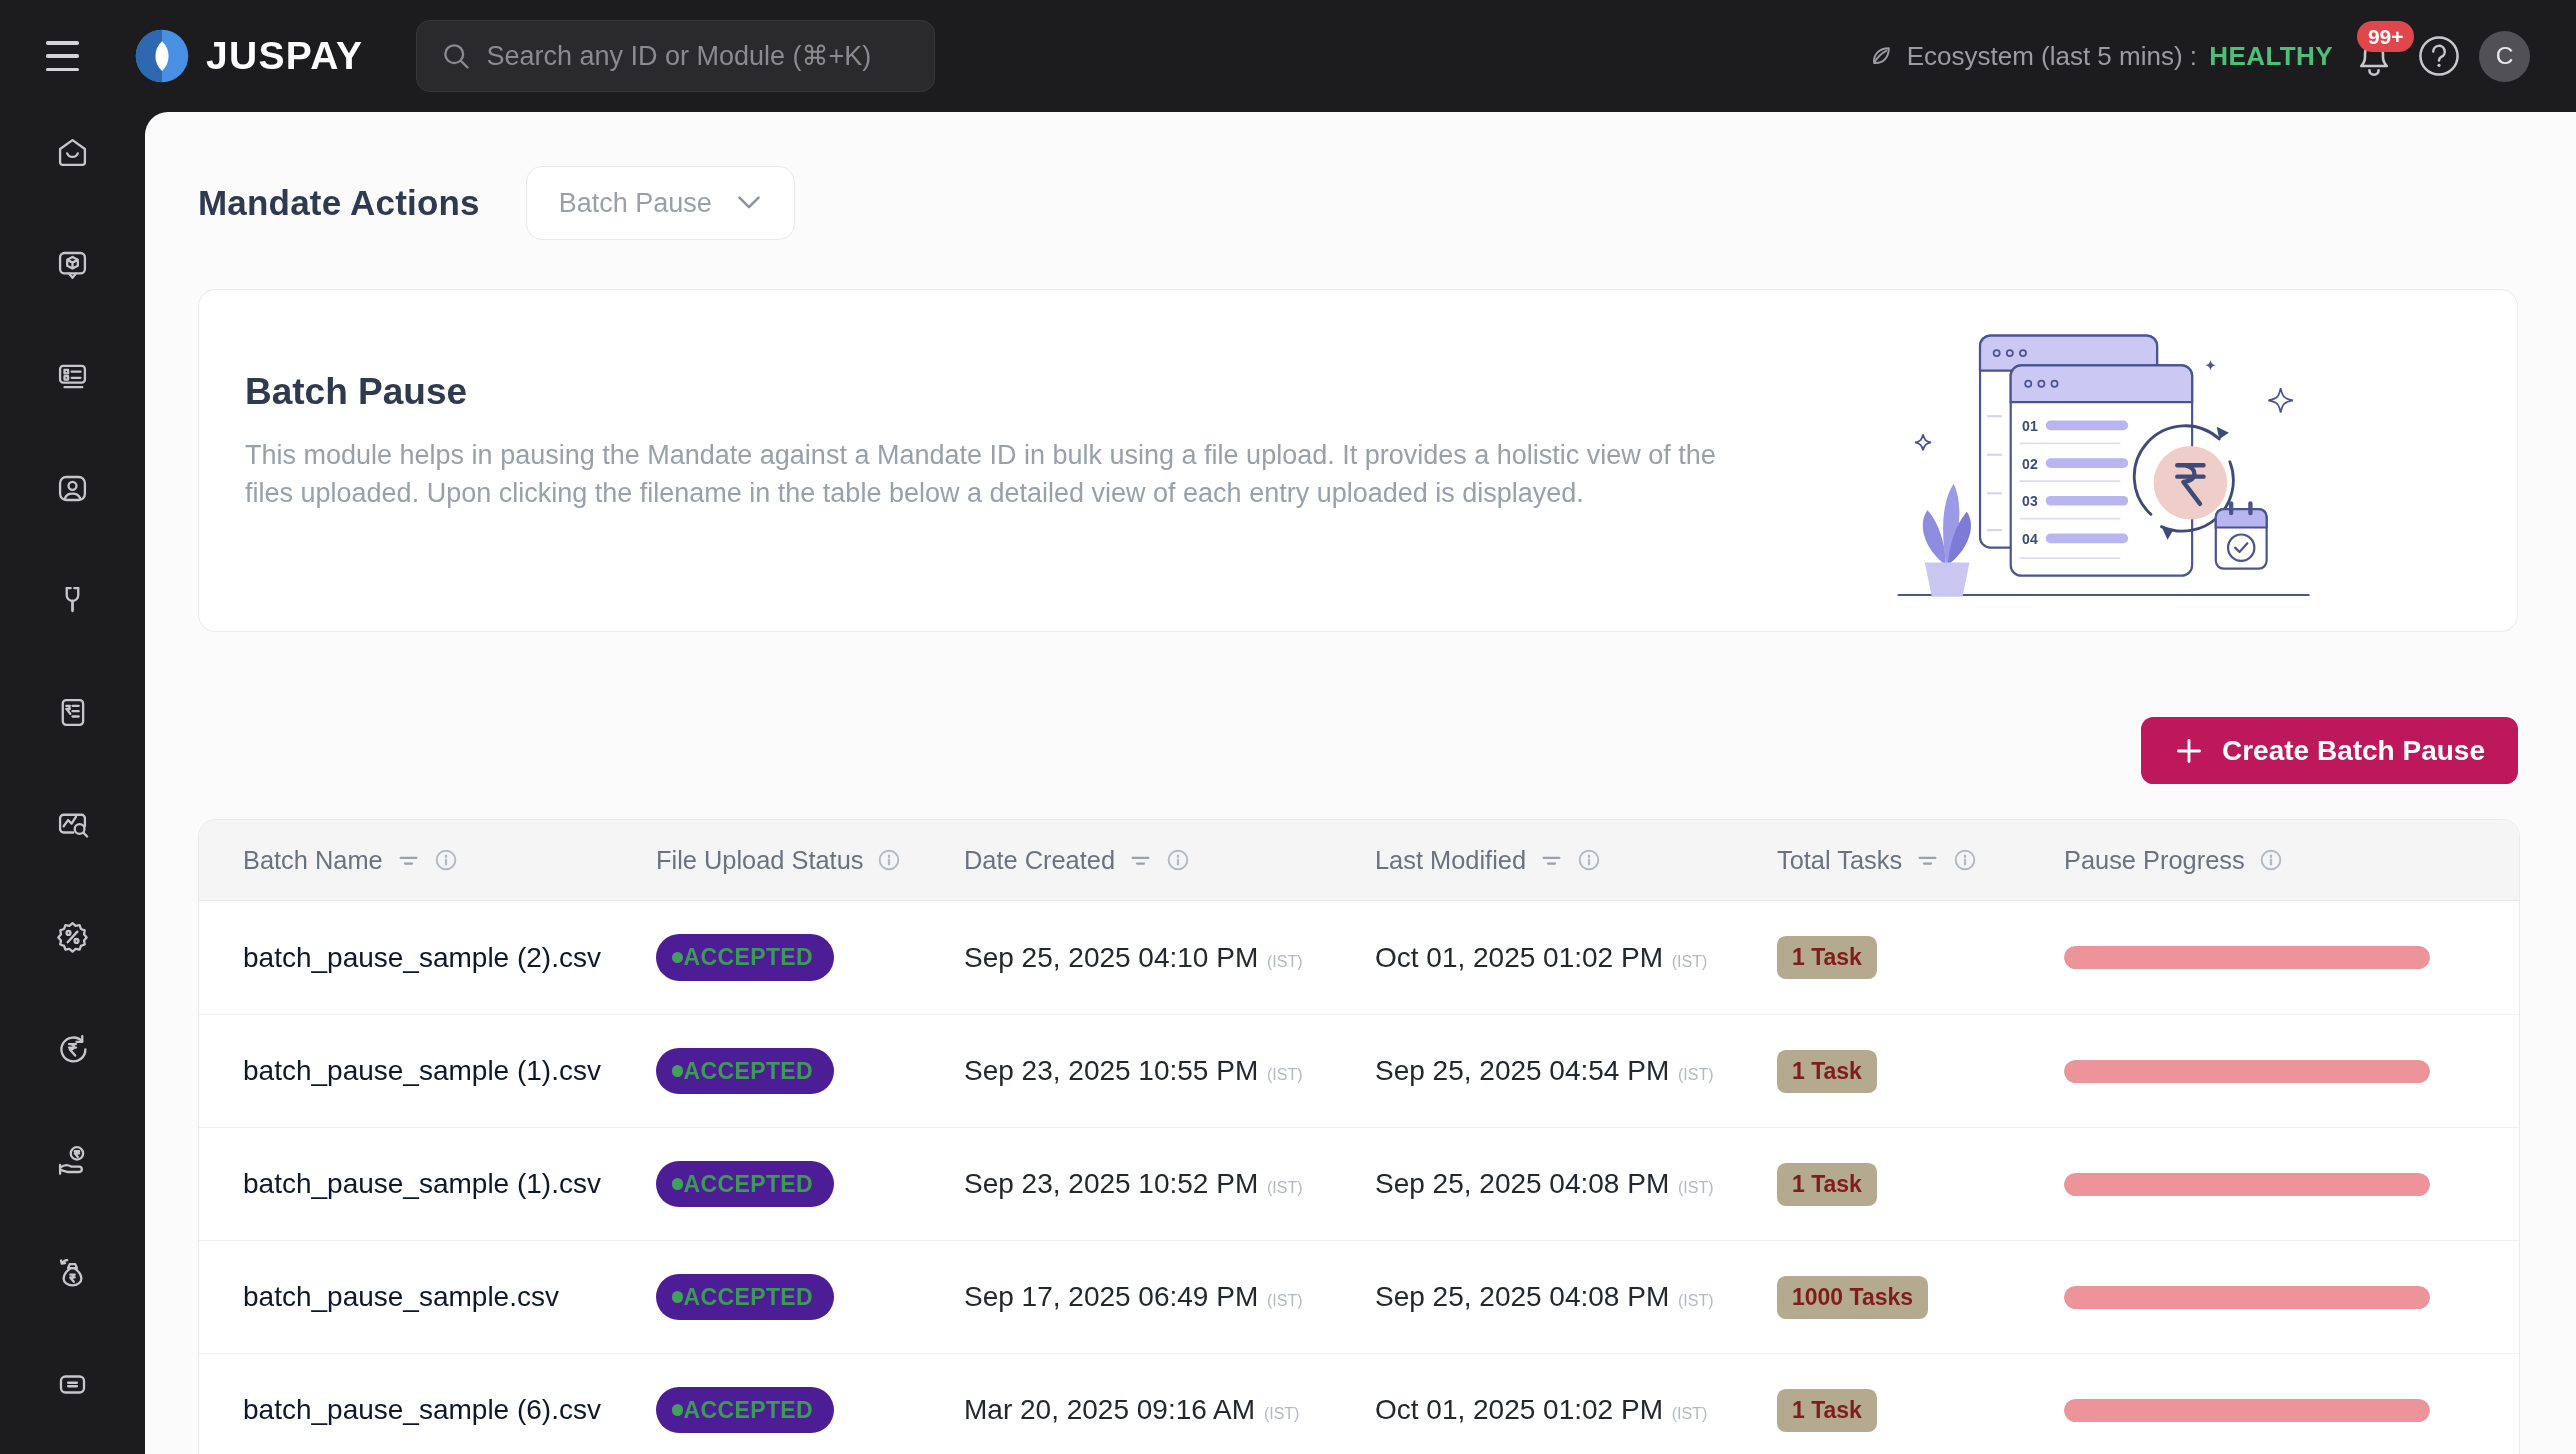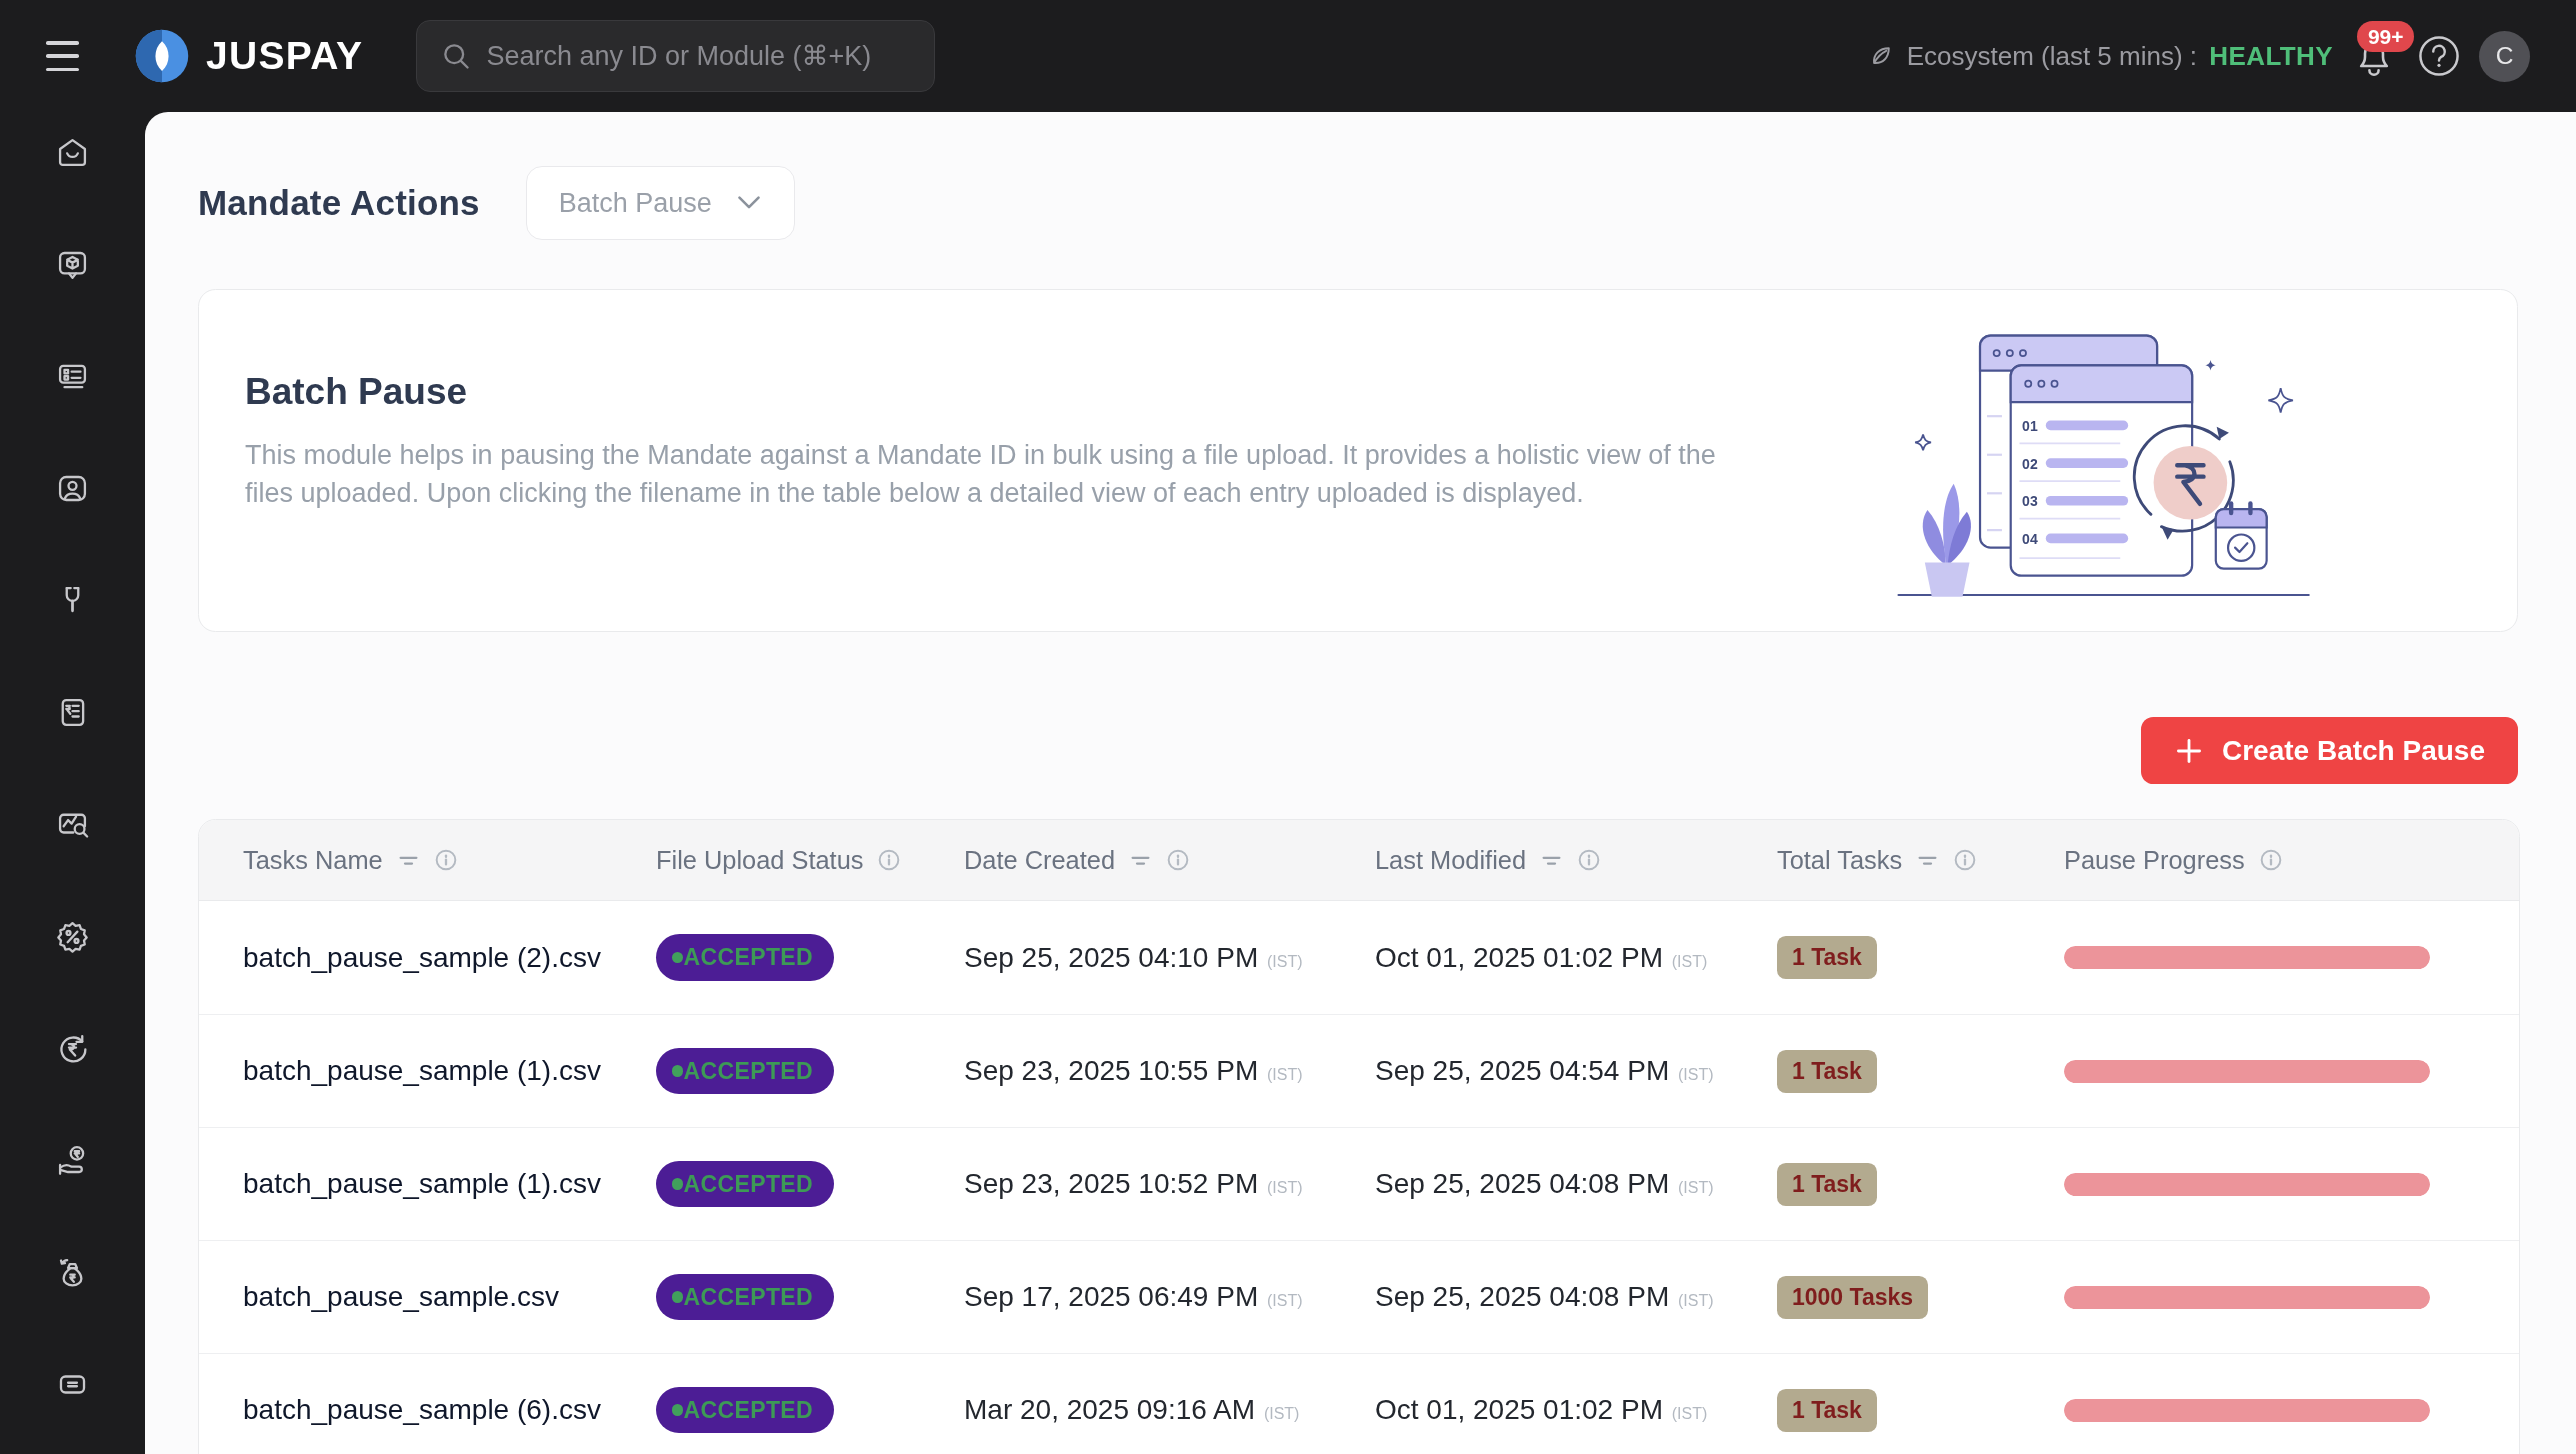--- a/index.html
+++ b/index.html
@@ -51,21 +51,21 @@
 
   
   .module-card { position:absolute; left:53px; right:58px; top:177px; height:343px; background:#FFFFFF;
                  border:1.8px solid #E9EAEC; border-radius:17.5px; }
   .module-card-title { position:absolute; left:46px; top:81px; font-size:37px; font-weight:700; color:#2F3A50; }
   .module-card-desc { position:absolute; left:46px; top:147px; width:1481px; font-size:27px;
                       line-height:1.40; color:#98A0AA; }
   .illustration { position:absolute; right:33px; top:21px; }
 
   
-  .create-btn { position:absolute; right:58px; top:605px; height:67px; background:#ef4444; border:none;
+  .create-btn { position:absolute; right:58px; top:605px; height:67px; background:#be185d; border:none;
                 border-radius:12.3px; display:flex; align-items:center; gap:17.5px; padding:0 33px;
                 color:#FFFFFF; font-size:28px; font-weight:600; font-family:"Liberation Sans", sans-serif;
                 cursor:pointer; }
 
   
   .table { position:absolute; left:53px; right:56px; top:707px; height:867px; background:#FFFFFF;
            border:1.8px solid #E9EAEC; border-radius:17.5px; overflow:hidden; }
   .tgrid { display:grid; grid-template-columns:413px 308px 411px 402px 287px 1fr;
            align-items:center; padding-left:44px; }
   .thead { height:81px; background:#F5F5F6; border-bottom:0.9px solid #E9EAEC; }
@@ -320,21 +320,21 @@
         <line x1="5" y1="17" x2="29" y2="17" stroke="#FFFFFF" stroke-width="3.2" stroke-linecap="round"></line>
       </svg>
       <span>Create Batch Pause</span>
     </button>
 
     <div class="table">
 
       <div class="tgrid thead">
 
           <div class="th">
-            <span class="th-label">Tasks Name</span>
+            <span class="th-label">Batch Name</span>
             <svg width="23" height="23" viewBox="0 0 26 26">
               <line x1="4" y1="10" x2="22" y2="10" stroke="#9AA1AA" stroke-width="2.4" stroke-linecap="round"></line>
               <line x1="9" y1="16.5" x2="17" y2="16.5" stroke="#9AA1AA" stroke-width="2.4" stroke-linecap="round"></line>
             </svg>
             <svg width="24" height="24" viewBox="0 0 27 27">
               <circle cx="13.5" cy="13.5" r="10.5" fill="none" stroke="#B4BAC2" stroke-width="2.2"></circle>
               <line x1="13.5" y1="8.5" x2="13.5" y2="10" stroke="#B4BAC2" stroke-width="2.6" stroke-linecap="round"></line>
               <line x1="13.5" y1="13" x2="13.5" y2="18.5" stroke="#B4BAC2" stroke-width="2.6" stroke-linecap="round"></line>
             </svg>
           </div>

